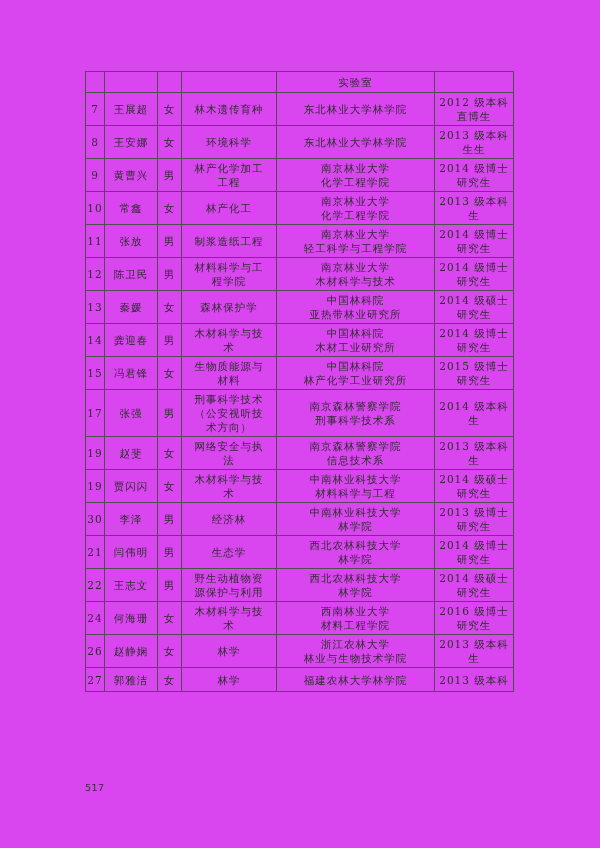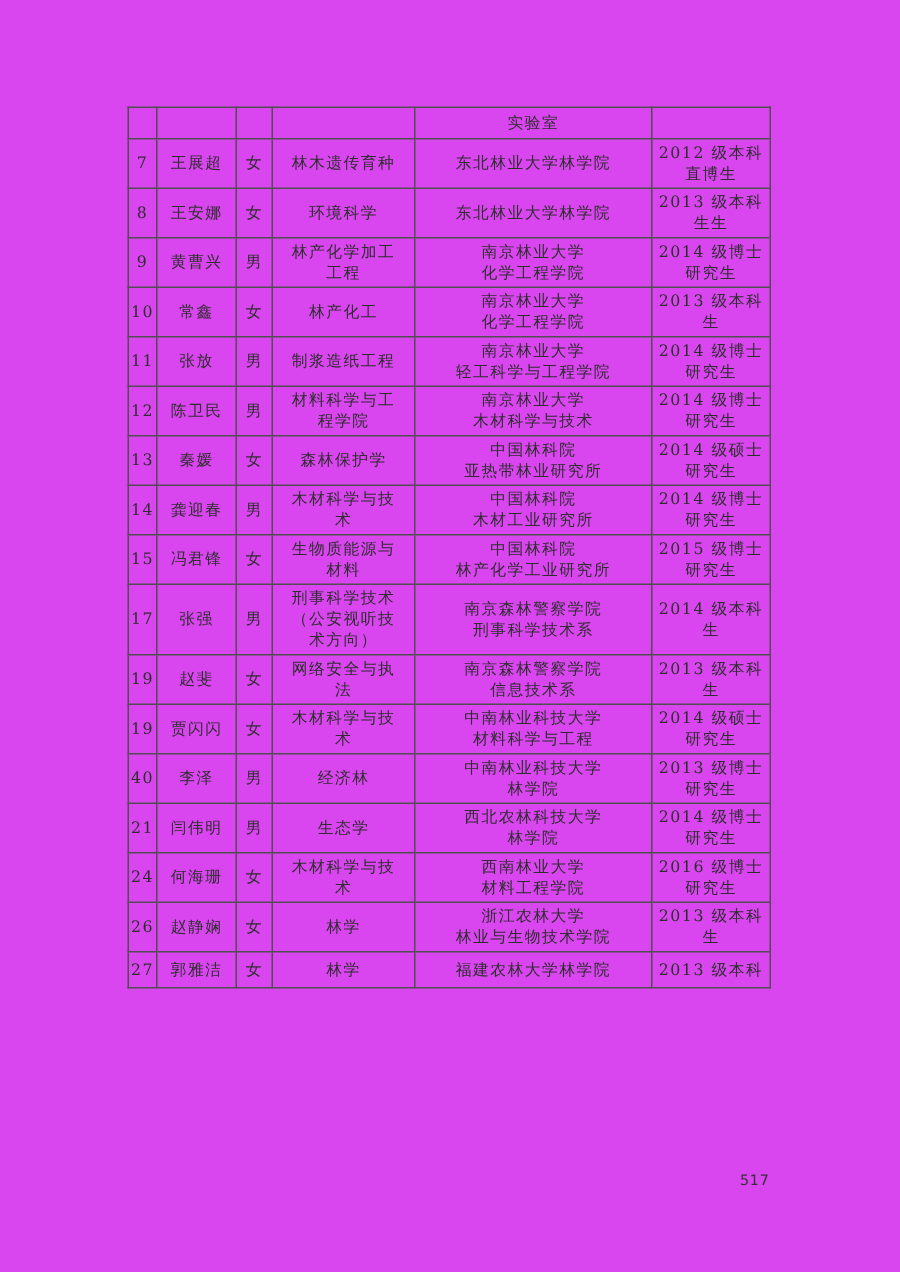--- a/index.html
+++ b/index.html
@@ -35,21 +35,21 @@
     white-space: pre-line;
     overflow: hidden;
   }
   tr.data-row { height: 24px; }
   tr.partial-row { height: 21px; }
   .page-number {
     position: absolute;
     top: 782px;
     left: 85px;
     width: 428px;
-    text-align: right;
+    text-align: left;
     font-size: 9.5px;
     color: #333333;
     font-family: "DejaVu Sans", "Liberation Sans", sans-serif;
     letter-spacing: 0.5px;
   }
 </style>
 </head>
 <body>
 
 <div class="page">
@@ -193,37 +193,48 @@
           <td>贾闪闪</td>
           <td>女</td>
           <td>木材科学与技
 术</td>
           <td>中南林业科技大学
 材料科学与工程</td>
           <td>2014 级硕士
 研究生</td>
         </tr>
         <tr class="data-row">
-          <td>40</td>
+          <td>30</td>
           <td>李泽</td>
           <td>男</td>
           <td>经济林</td>
           <td>中南林业科技大学
 林学院</td>
           <td>2013 级博士
 研究生</td>
         </tr>
         <tr class="data-row">
           <td>21</td>
           <td>闫伟明</td>
           <td>男</td>
           <td>生态学</td>
           <td>西北农林科技大学
 林学院</td>
           <td>2014 级博士
+研究生</td>
+        </tr>
+        <tr class="data-row">
+          <td>22</td>
+          <td>王志文</td>
+          <td>男</td>
+          <td>野生动植物资
+源保护与利用</td>
+          <td>西北农林科技大学
+林学院</td>
+          <td>2014 级硕士
 研究生</td>
         </tr>
         <tr class="data-row">
           <td>24</td>
           <td>何海珊</td>
           <td>女</td>
           <td>木材科学与技
 术</td>
           <td>西南林业大学
 材料工程学院</td>

